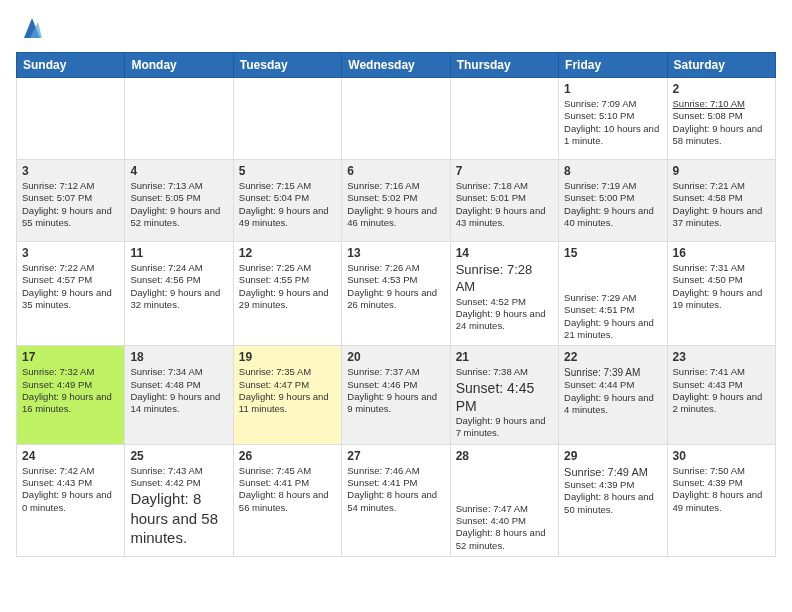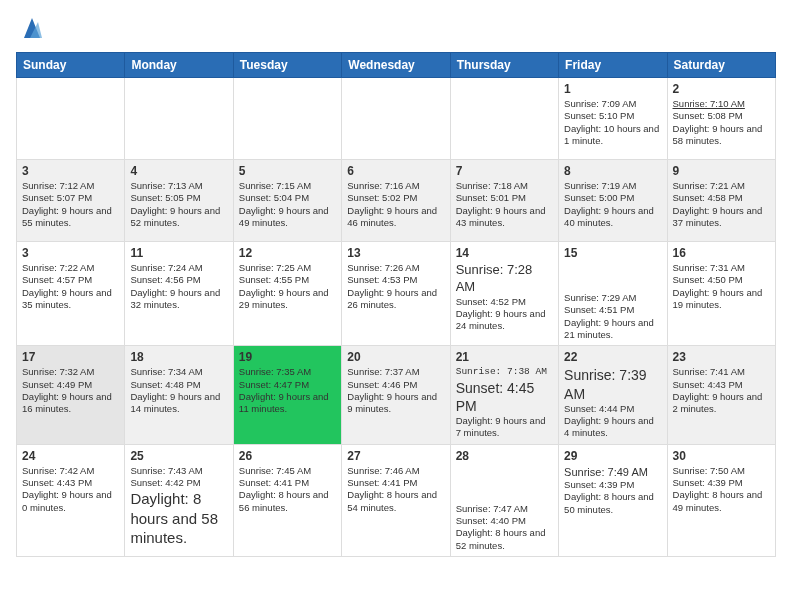--- a/index.html
+++ b/index.html
@@ -222,53 +222,53 @@
           <span style="display: block; font-size: 9.5px; line-height: 1.3;">Daylight: 9 hours and 21 minutes.</span>
         </td>
         <td>
           <span class="day-num">16</span>
           <span style="display: block; font-size: 9.5px; line-height: 1.3;">Sunrise: 7:31 AM</span>
           <span style="display: block; font-size: 9.5px; line-height: 1.3;">Sunset: 4:50 PM</span>
           <span style="display: block; font-size: 9.5px; line-height: 1.3;">Daylight: 9 hours and 19 minutes.</span>
         </td>
       </tr>
       <tr>
-        <td style="background: #e5e5e5;">
+        <td style="background: #bef264;">
           <span class="day-num">17</span>
           <span style="display: block; font-size: 9.5px; line-height: 1.3;">Sunrise: 7:32 AM</span>
           <span style="display: block; font-size: 9.5px; line-height: 1.3;">Sunset: 4:49 PM</span>
           <span style="display: block; font-size: 9.5px; line-height: 1.3;">Daylight: 9 hours and 16 minutes.</span>
         </td>
         <td style="background: rgb(240, 240, 240);">
           <span class="day-num">18</span>
           <span style="display: block; font-size: 9.5px; line-height: 1.3;">Sunrise: 7:34 AM</span>
           <span style="display: block; font-size: 9.5px; line-height: 1.3;">Sunset: 4:48 PM</span>
           <span style="display: block; font-size: 9.5px; line-height: 1.3;">Daylight: 9 hours and 14 minutes.</span>
         </td>
-        <td style="background: #22c55e;">
+        <td style="background: #fef9c3;">
           <span class="day-num">19</span>
           <span style="display: block; font-size: 9.5px; line-height: 1.3;">Sunrise: 7:35 AM</span>
           <span style="display: block; font-size: 9.5px; line-height: 1.3;">Sunset: 4:47 PM</span>
           <span style="display: block; font-size: 9.5px; line-height: 1.3;">Daylight: 9 hours and 11 minutes.</span>
         </td>
         <td style="background: rgb(240, 240, 240);">
           <span class="day-num">20</span>
           <span style="display: block; font-size: 9.5px; line-height: 1.3;">Sunrise: 7:37 AM</span>
           <span style="display: block; font-size: 9.5px; line-height: 1.3;">Sunset: 4:46 PM</span>
           <span style="display: block; font-size: 9.5px; line-height: 1.3;">Daylight: 9 hours and 9 minutes.</span>
         </td>
         <td style="background: rgb(240, 240, 240);">
           <span class="day-num">21</span>
-          <span style="display: block; font-size: 9.5px; line-height: 1.3; font-family: Liberation Mono, monospace;">Sunrise: 7:38 AM</span>
+          <span style="display: block; font-size: 9.5px; line-height: 1.3;">Sunrise: 7:38 AM</span>
           <span style="display: block; font-size: 14px; line-height: 1.3;">Sunset: 4:45 PM</span>
           <span style="display: block; font-size: 9.5px; line-height: 1.3;">Daylight: 9 hours and 7 minutes.</span>
         </td>
         <td style="background: rgb(240, 240, 240);">
           <span class="day-num">22</span>
-          <span style="display: block; font-size: 14px; line-height: 1.3;">Sunrise: 7:39 AM</span>
+          <span style="display: block; font-size: 10px; line-height: 1.3;">Sunrise: 7:39 AM</span>
           <span style="display: block; font-size: 9.5px; line-height: 1.3;">Sunset: 4:44 PM</span>
           <span style="display: block; font-size: 9.5px; line-height: 1.3;">Daylight: 9 hours and 4 minutes.</span>
         </td>
         <td style="background: rgb(240, 240, 240);">
           <span class="day-num">23</span>
           <span style="display: block; font-size: 9.5px; line-height: 1.3;">Sunrise: 7:41 AM</span>
           <span style="display: block; font-size: 9.5px; line-height: 1.3;">Sunset: 4:43 PM</span>
           <span style="display: block; font-size: 9.5px; line-height: 1.3;">Daylight: 9 hours and 2 minutes.</span>
         </td>
       </tr>

